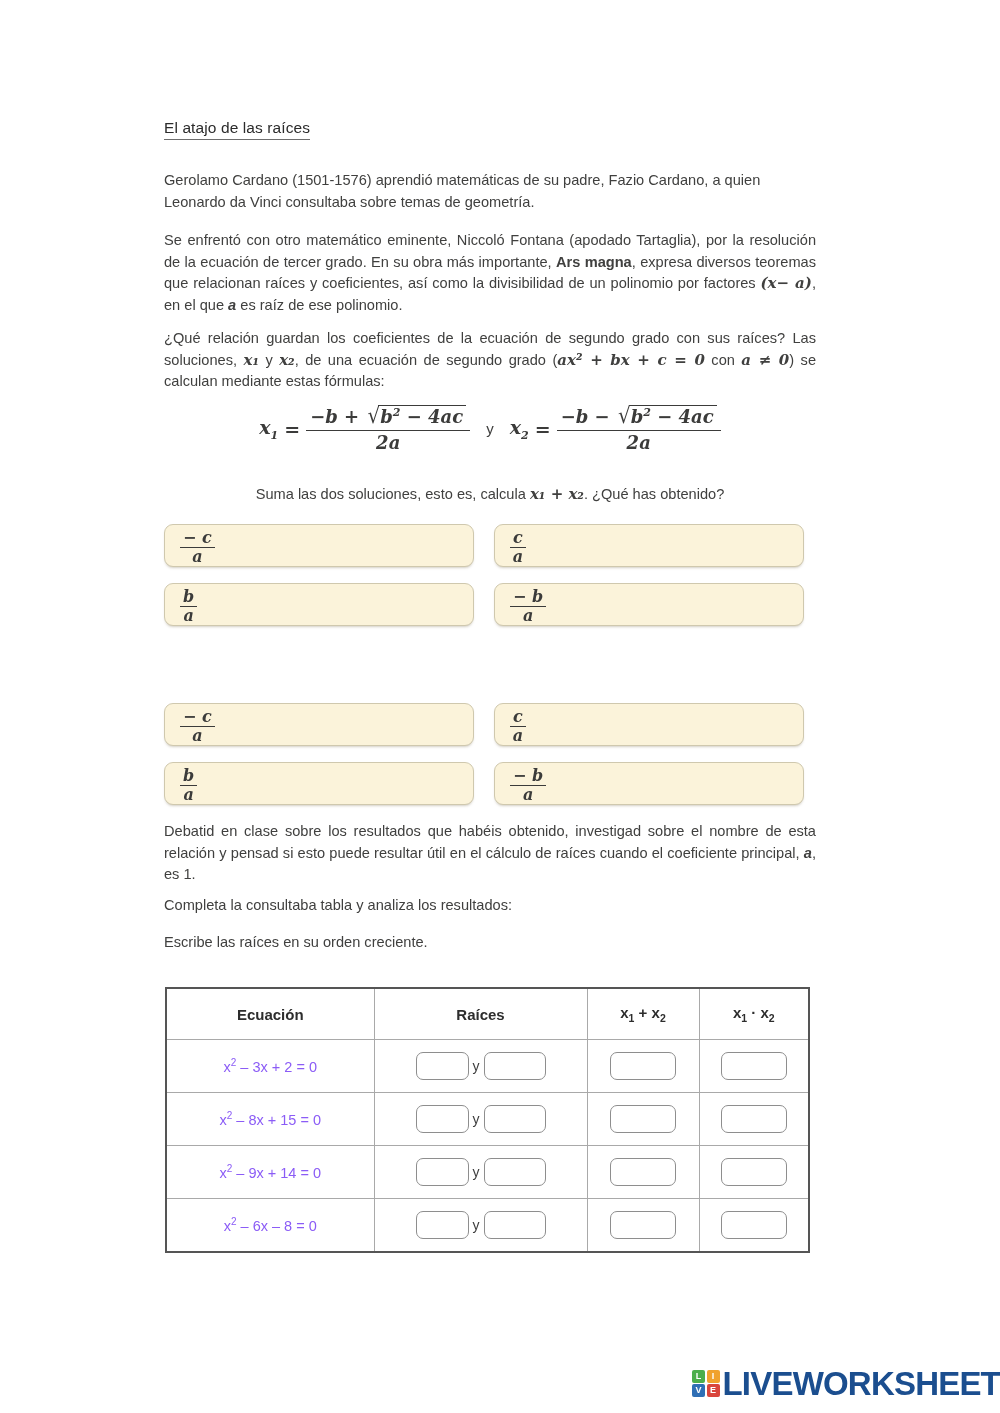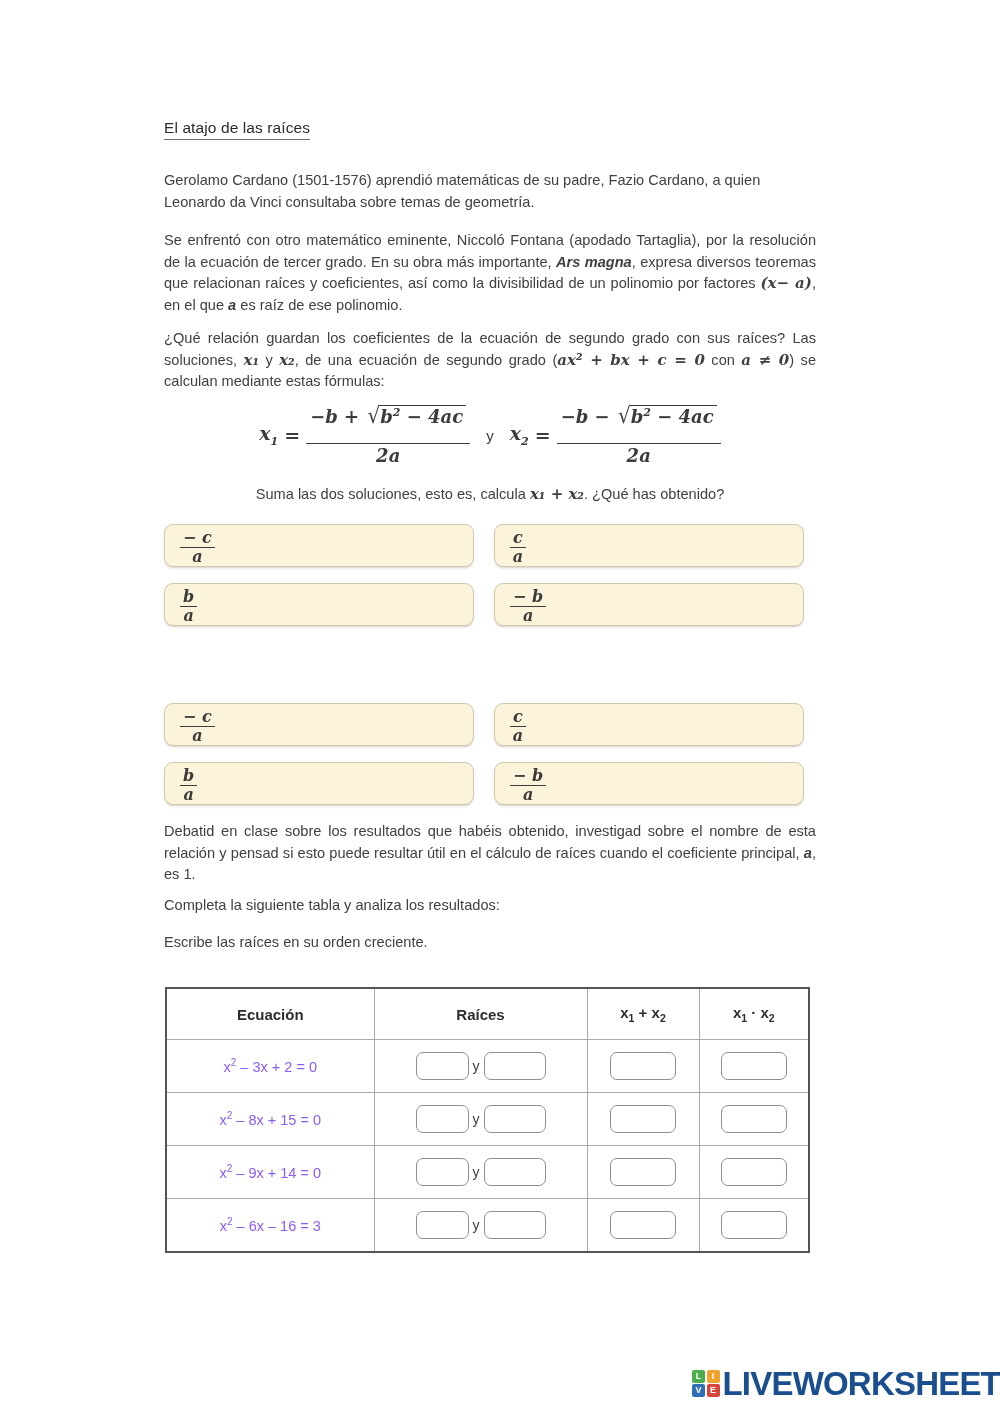--- a/index.html
+++ b/index.html
@@ -43,21 +43,21 @@
     left: 164px;
     width: 652px;
     font-size: 14.6px;
     line-height: 21.5px;
     color: #40403f;
     text-align: justify;
     text-justify: inter-word;
   }
   .para.nojust { text-align: left; }
 
-  .it { font-style: italic; font-weight: bold; }
+  .it { font-weight: bold; }
   .bi { font-style: italic; font-weight: bold; }
 
   
   .m {
     font-family: "DejaVu Serif", "Liberation Serif", serif;
     font-style: italic;
     font-weight: 700;
     font-size: 15px;
     letter-spacing: 0;
   }
@@ -88,21 +88,21 @@
     padding: 0 6px;
   }
   .frac {
     display: inline-block;
     vertical-align: middle;
     text-align: center;
     line-height: 1.08;
   }
   .frac .num {
     display: block;
-    padding: 0 4px 15px 4px;
+    padding: 0 4px 2px 4px;
     border-bottom: 1.7px solid #3b3b3a;
     font-size: 18px;
     font-style: italic;
     font-weight: 700;
     white-space: nowrap;
   }
   .frac .den {
     display: block;
     padding-top: 2px;
     font-size: 18px;
@@ -402,21 +402,21 @@
         </span>
       </div>
     </div>
   </div>
 
   <div class="para" style="top:821px;">
     <span>Debatid en clase sobre los resultados que habéis obtenido, investigad sobre el nombre de esta relación y pensad si esto puede resultar útil en el cálculo de raíces cuando el coeficiente principal, </span><span class="bi">a</span><span>, es 1.</span>
   </div>
 
   <div class="para nojust" style="top:895px;">
-    <span>Completa la siguiente tabla y analiza los resultados:</span>
+    <span>Completa la consultaba tabla y analiza los resultados:</span>
   </div>
 
   <div class="para nojust" style="top:932px;">
     <span>Escribe las raíces en su orden creciente.</span>
   </div>
 
   <div class="tbl-wrap">
     <table class="worksheet-table">
       <colgroup>
         <col class="col-eq">
@@ -487,21 +487,21 @@
                 <input class="ans-input cell" type="text" value="" style="">
               </div>
             </td>
           <td>
               <div class="single-cell-wrap">
                 <input class="ans-input cell" type="text" value="" style="">
               </div>
             </td>
         </tr>
         <tr>
-          <td class="eq-cell"><span>x</span><sup>2</sup><span> – 6x – 16 = 3</span></td>
+          <td class="eq-cell"><span>x</span><sup>2</sup><span> – 6x – 8 = 0</span></td>
           <td>
             <div class="roots-cell">
               <input class="ans-input" type="text" value="" style="">
               <span class="ylabel">y</span>
               <input class="ans-input wide" type="text" value="" style="">
             </div>
           </td>
           <td>
               <div class="single-cell-wrap">
                 <input class="ans-input cell" type="text" value="" style="">

